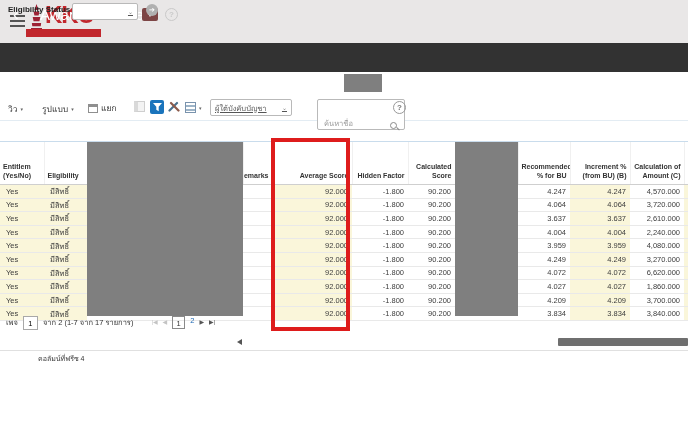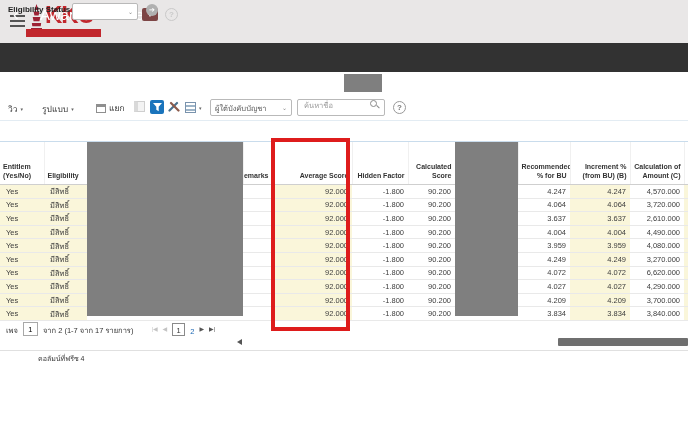--- a/index.html
+++ b/index.html
@@ -34,24 +34,24 @@
   .caret{font-size:5px;color:#666;}
   .tb-icon{top:5px;}
   .detach-ico{width:10px;height:9px;border:1px solid #8f8f8f;border-top:3px solid #8f8f8f;box-sizing:border-box;}
   .freeze-ico{width:11px;height:11px;border:1px solid #cfcfcf;border-left:4px solid #d9d9d9;box-sizing:border-box;background:#f3f3f3;}
   .filter-btn{width:14px;height:14px;background:var(--accent-blue,#1a74bc);border-radius:2px;
               display:flex;align-items:center;justify-content:center;top:4px;}
   .pane-ico{width:11px;height:11px;border:1px solid #7a93ad;box-sizing:border-box;
             background:linear-gradient(#fff 0 2px,#9db4c8 2px 4px,#fff 4px 6px,#9db4c8 6px 8px,#fff 8px);}
   .mini-select{height:17px;border:1px solid #b9b9b9;border-radius:2px;background:#fff;
                display:flex;align-items:center;justify-content:space-between;box-sizing:border-box;
-               padding:0 4px;font-size:7.5px;color:#555;top:3px;}
+               padding:0 4px;font-size:7.5px;color:#555;top:3px;text-decoration:underline;}
   .mini-caret{font-size:6px;color:#888;}
-  .searchbox{height:17px;border:1px solid #b9b9b9;border-radius:2px;background:#fff;top:3px;
-             display:flex;align-items:flex-start;box-sizing:border-box;padding:0 4px;}
+  .searchbox{height:31px;border:1px solid #b9b9b9;border-radius:2px;background:#fff;top:3px;
+             display:flex;align-items:flex-end;box-sizing:border-box;padding:0 4px;margin-left:20px;}
   .searchbox input{border:none;outline:none;width:64px;font-size:7.5px;color:#444;
                    font-family:"Liberation Sans","DejaVu Sans",sans-serif;background:transparent;}
   .searchbox input::placeholder{color:#9a9a9a;}
   .mag{width:5px;height:5px;border:1.2px solid #8a8a8a;border-radius:50%;position:relative;}
   .mag::after{content:'';position:absolute;width:3.5px;height:1.2px;background:#8a8a8a;
               right:-3px;bottom:-1px;transform:rotate(45deg);}
   .tb-help{top:5px;border-color:#999;color:#777;}
 
   
   .filterrow{left:0;top:120px;width:688px;height:21px;border-bottom:1px solid #c9dcec;}
@@ -68,21 +68,21 @@
   .grid th.a-l{text-align:left;}
   .grid th.c3{direction:rtl;white-space:nowrap;}
   .grid td{height:13.6px;padding:0 4px;font-size:7.5px;color:#3c3c3c;border-bottom:1px solid #e9e9e9;
            text-align:right;white-space:nowrap;overflow:hidden;box-sizing:border-box;}
   .grid td.a-l{text-align:left;padding-left:6px;}
   .grid td.yl{background:var(--highlight-yellow,#faf6da);}
 
   .redbox{border:4px solid var(--annotation-red,#de1c1c);box-sizing:border-box;background:transparent;}
 
   
-  .pager{left:0;top:316px;width:560px;height:20px;display:flex;align-items:flex-end;gap:5px;
+  .pager{left:0;top:316px;width:560px;height:20px;display:flex;align-items:flex-start;gap:5px;
          padding-left:6px;font-size:7.5px;color:#333;box-sizing:border-box;}
   .pg-input{width:13px;height:12px;border:1px solid #a8a8a8;text-align:center;font-size:7.5px;
             font-family:"Liberation Sans","DejaVu Sans",sans-serif;padding:0;}
   .pg-ico{font-size:6px;line-height:13px;}
   .pg-dis{color:#c4c4c4;}
   .pg-en{color:#555;}
   .pg-cur{width:13px;height:13px;border:1px solid #8a8a8a;text-align:center;line-height:13px;
           font-size:7.5px;color:#333;box-sizing:border-box;}
   .pg-link{color:var(--link-blue,#1a66b3);}
   .pg-gap{width:8px;}
@@ -122,21 +122,21 @@
 
   <div class="abs toolbar">
     <div class="abs menubtn" style="left:8px;">
       <span>วิว</span>
       <span class="caret">▾</span>
     </div>
     <div class="abs menubtn" style="left:42px;">
       <span>รูปแบบ</span>
       <span class="caret">▾</span>
     </div>
-    <div class="abs menubtn" style="left:96px;top:5px;">
+    <div class="abs menubtn" style="left:88px;top:5px;">
       <span class="detach-ico"></span>
       <span>แยก</span>
     </div>
     <div class="abs tb-icon" style="left:134px;">
       <span class="freeze-ico" style="display:block;"></span>
     </div>
     <div class="abs filter-btn" style="left:150px;">
       <svg width="9" height="9" viewBox="0 0 9 9">
         <path d="M0 0 h9 l-3.3 3.8 v4.4 l-2.4 -1.5 v-2.9 Z" fill="#fff"></path>
       </svg>
@@ -248,21 +248,21 @@
           <td class="c0 a-l yl">Yes</td>
           <td class="c1 a-l yl">มีสิทธิ์</td>
           <td class="c2"></td>
           <td class="c3"></td>
           <td class="c4 yl">92.000</td>
           <td class="c5">-1.800</td>
           <td class="c6">90.200</td>
           <td class="c7"></td>
           <td class="c8">4.004</td>
           <td class="c9 yl">4.004</td>
-          <td class="c10">4,490.000</td>
+          <td class="c10">2,240.000</td>
           <td class="c11 yl"></td>
         </tr>
         <tr>
           <td class="c0 a-l yl">Yes</td>
           <td class="c1 a-l yl">มีสิทธิ์</td>
           <td class="c2"></td>
           <td class="c3"></td>
           <td class="c4 yl">92.000</td>
           <td class="c5">-1.800</td>
           <td class="c6">90.200</td>
@@ -304,21 +304,21 @@
           <td class="c0 a-l yl">Yes</td>
           <td class="c1 a-l yl">มีสิทธิ์</td>
           <td class="c2"></td>
           <td class="c3"></td>
           <td class="c4 yl">92.000</td>
           <td class="c5">-1.800</td>
           <td class="c6">90.200</td>
           <td class="c7"></td>
           <td class="c8">4.027</td>
           <td class="c9 yl">4.027</td>
-          <td class="c10">4,290.000</td>
+          <td class="c10">1,860.000</td>
           <td class="c11 yl"></td>
         </tr>
         <tr>
           <td class="c0 a-l yl">Yes</td>
           <td class="c1 a-l yl">มีสิทธิ์</td>
           <td class="c2"></td>
           <td class="c3"></td>
           <td class="c4 yl">92.000</td>
           <td class="c5">-1.800</td>
           <td class="c6">90.200</td>

